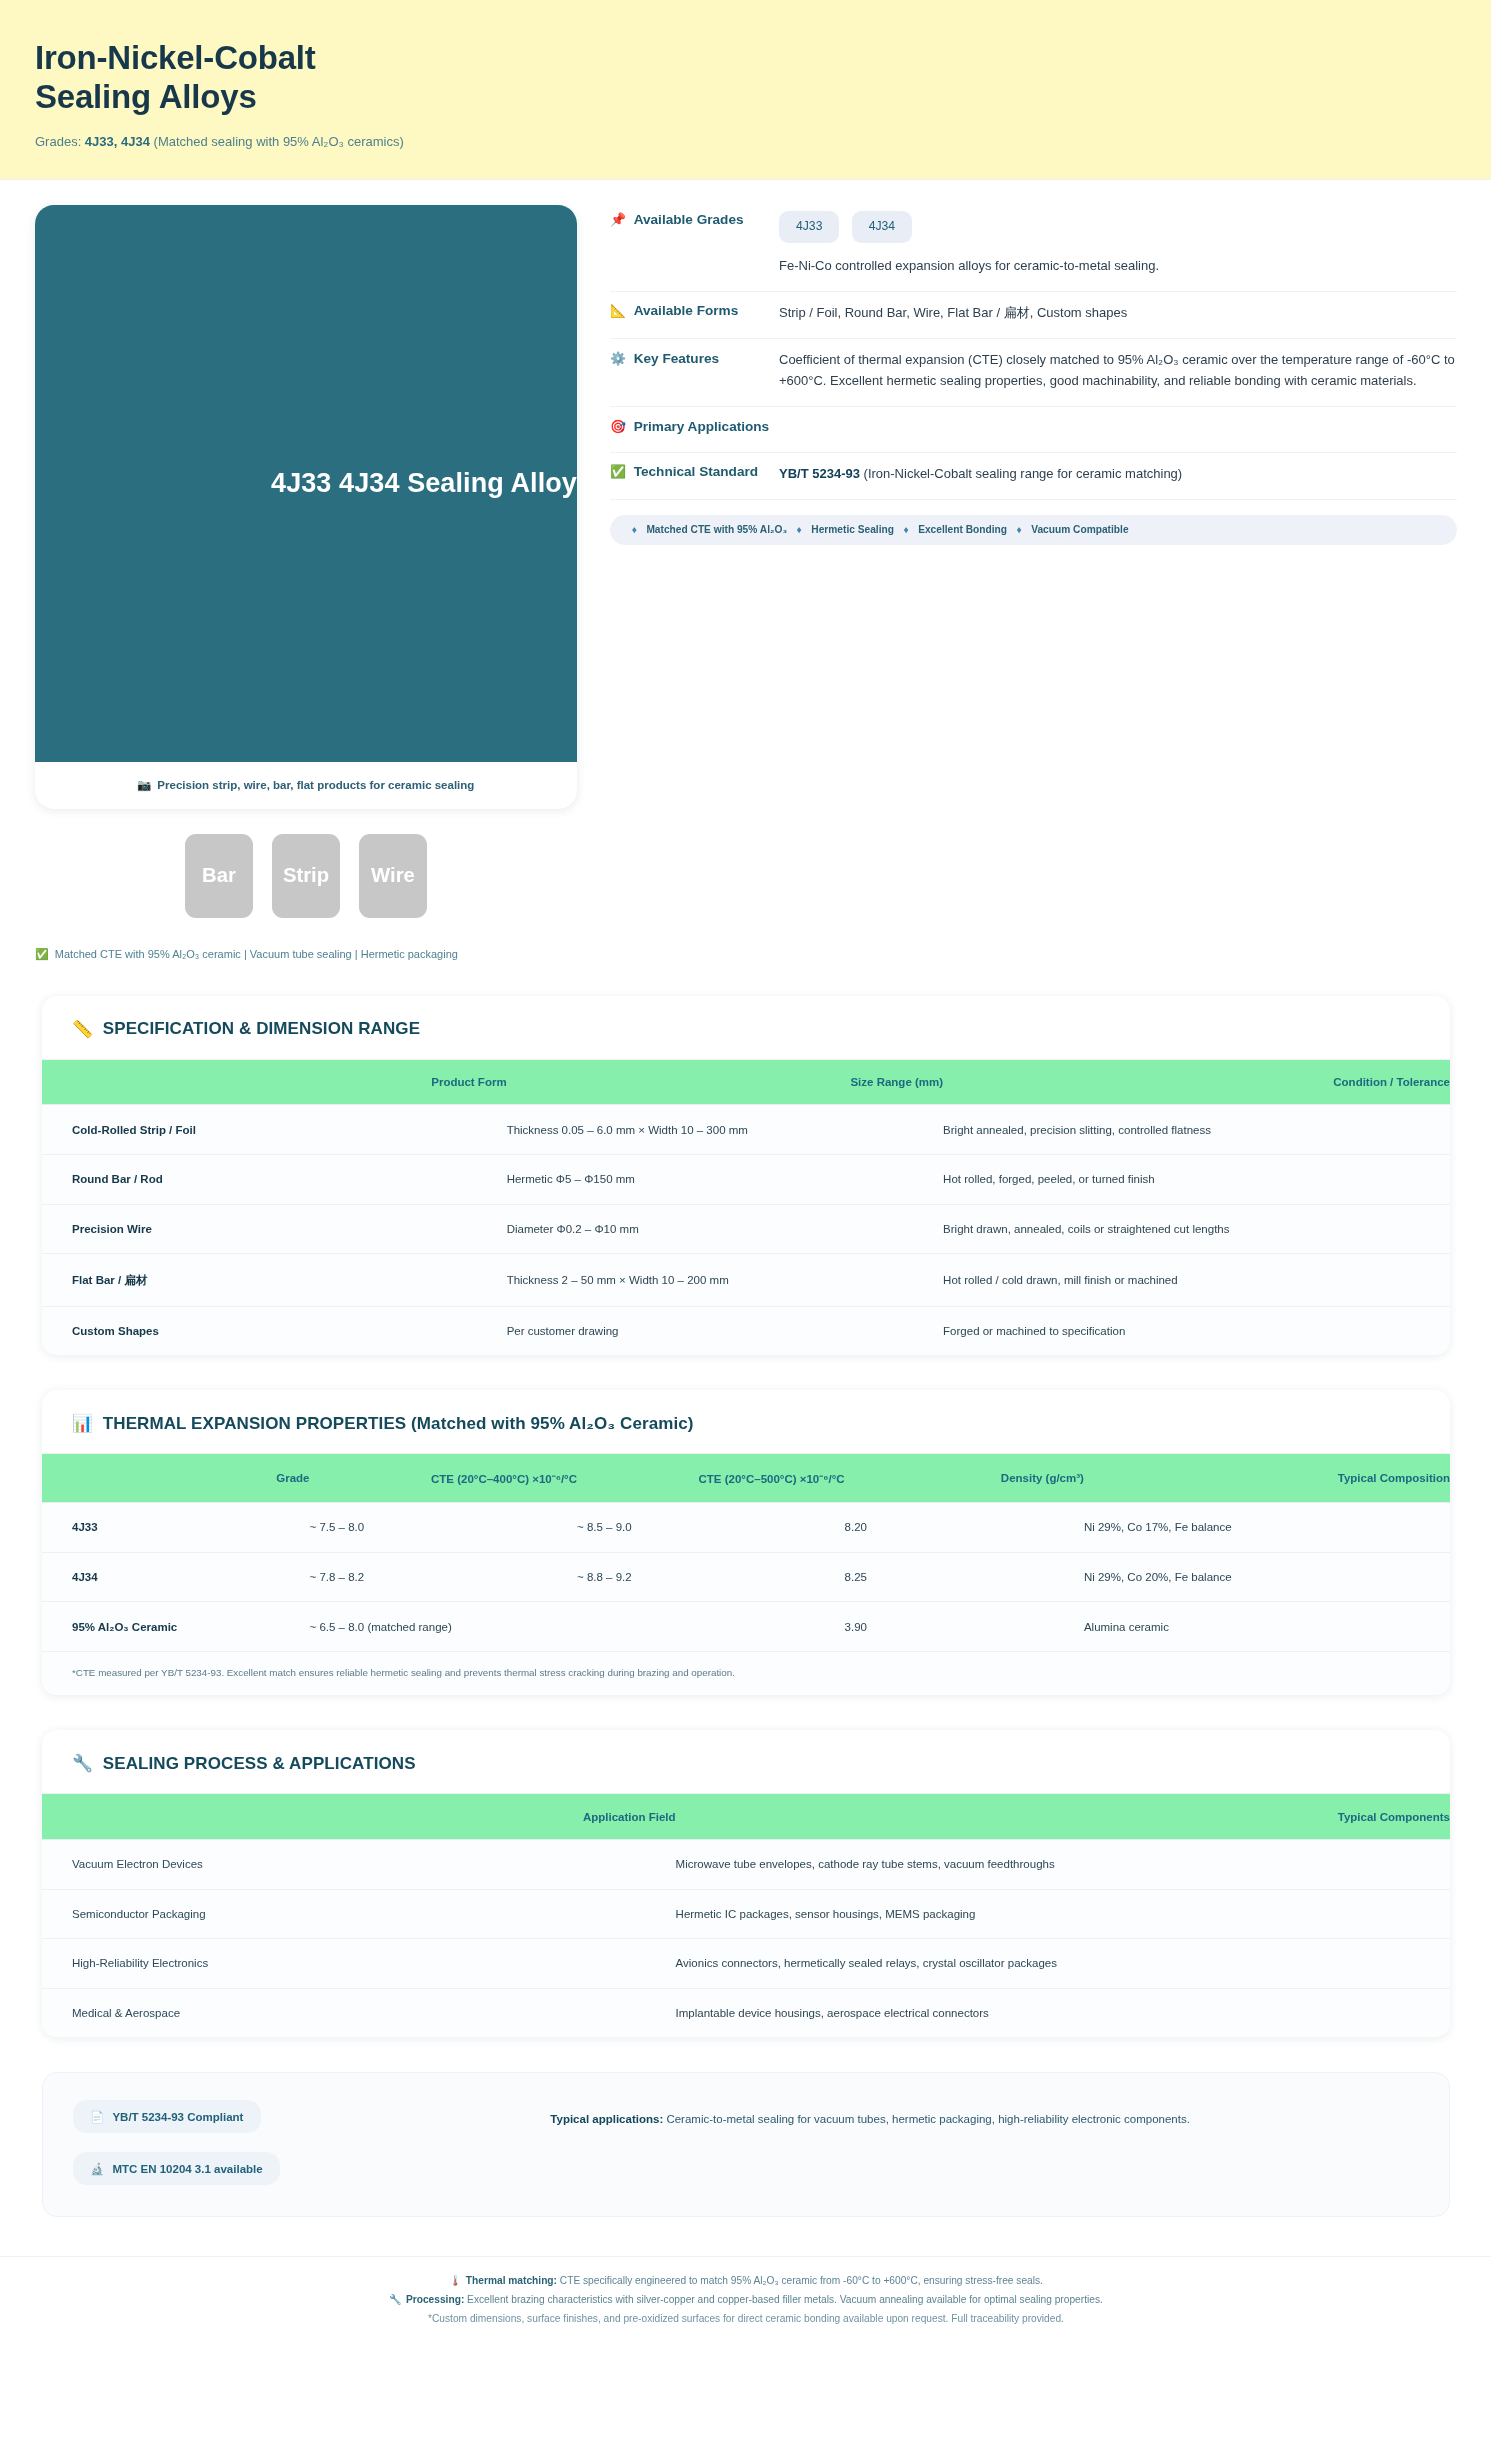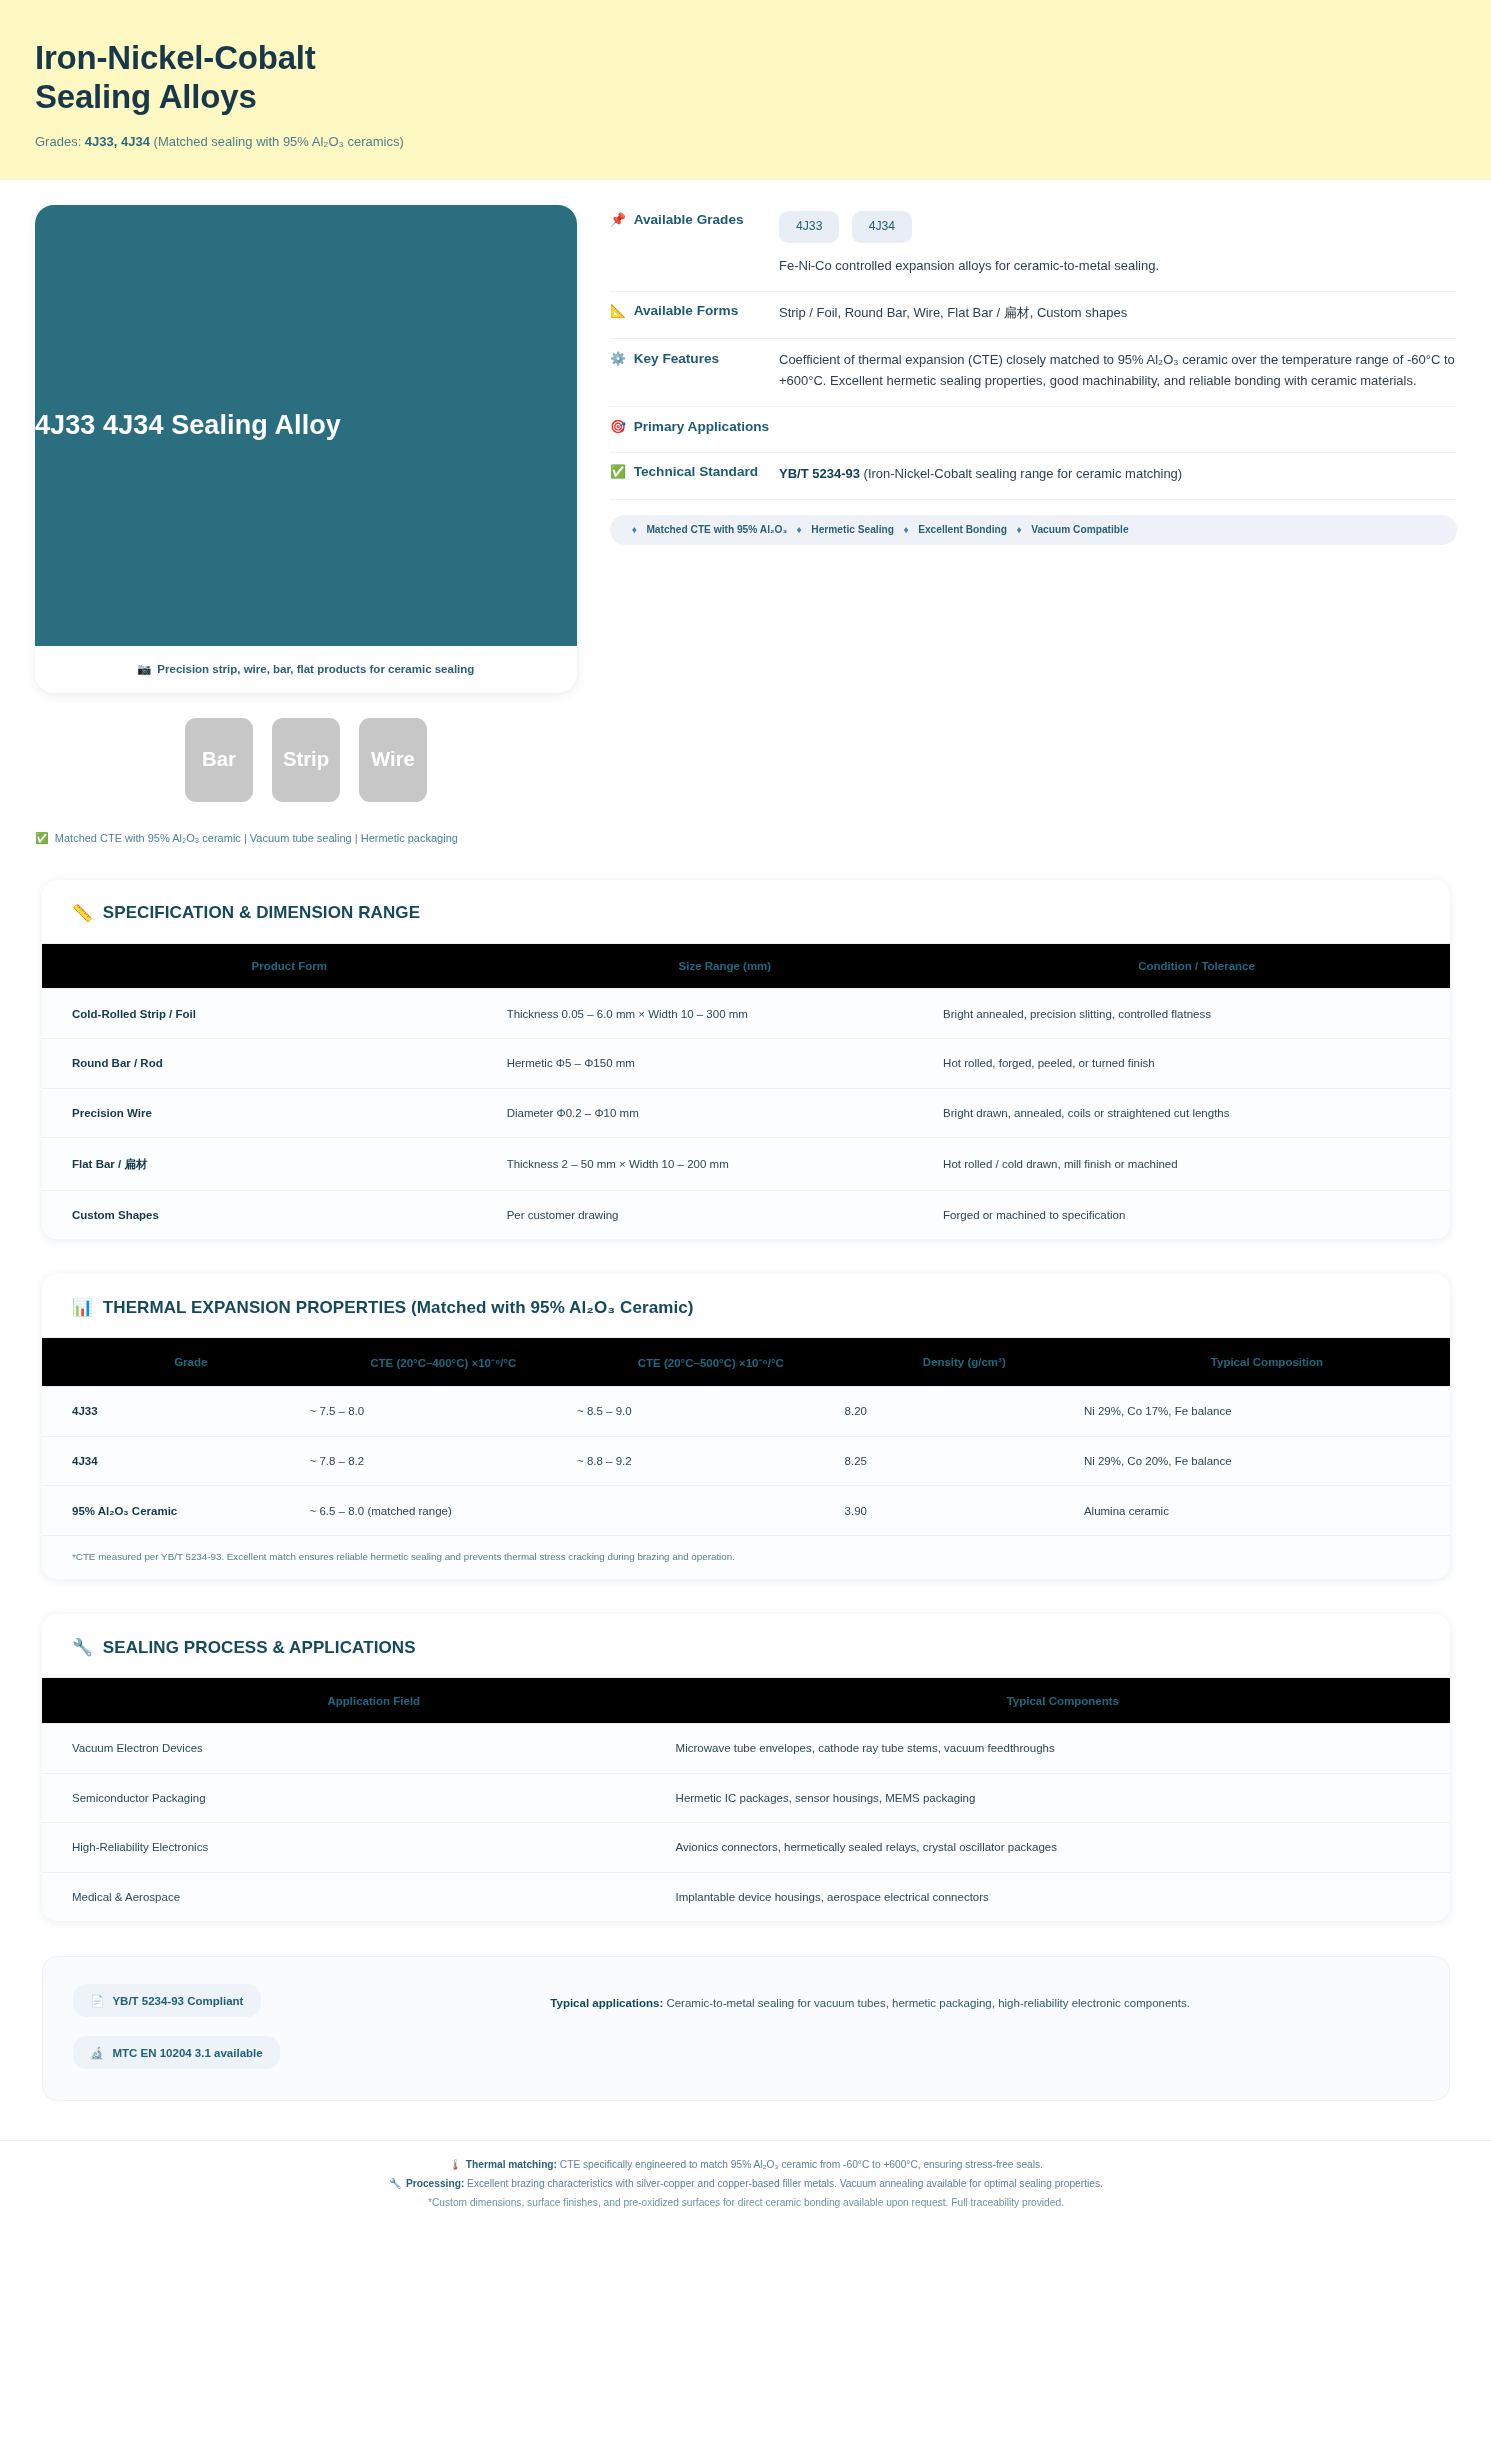--- a/index.html
+++ b/index.html
@@ -43,25 +43,25 @@
     align-items:flex-start;
   }
   .left-col{ width:542px; flex:0 0 542px; }
   .photo-card{
     background:#ffffff;
     border-radius:19px;
     box-shadow:0 2px 9.5px rgba(30,60,80,0.10);
     overflow:hidden;
   }
   .photo{
-    height:441px;
+    height:557px;
     background:#2a6e80;
     display:flex;
     align-items:center;
-    justify-content:flex-start;
+    justify-content:flex-end;
   }
   .photo-label{
     color:#ffffff;
     font-size:27px;
     font-weight:bold;
     letter-spacing:0.1px;
     text-align:center;
   }
   .photo-caption{
     text-align:center;
@@ -164,22 +164,22 @@
     font-size:17px;
     font-weight:bold;
     color:#144a5c;
     letter-spacing:0.1px;
     display:flex;
     align-items:center;
     gap:9.5px;
   }
   table{ width:100%; border-collapse:collapse; }
   thead th{
-    background:#000000;
-    text-align:center;
+    background:#86efac;
+    text-align:right;
     font-size:11.5px;
     font-weight:bold;
     color:#1d6a80;
     padding:16.3px 0 16.3px 0;
     border-top:0.7px solid #edf1f5;
     border-bottom:0.7px solid #e8edf2;
   }
   tbody td{
     font-size:11.5px;
     color:#2e4655;

